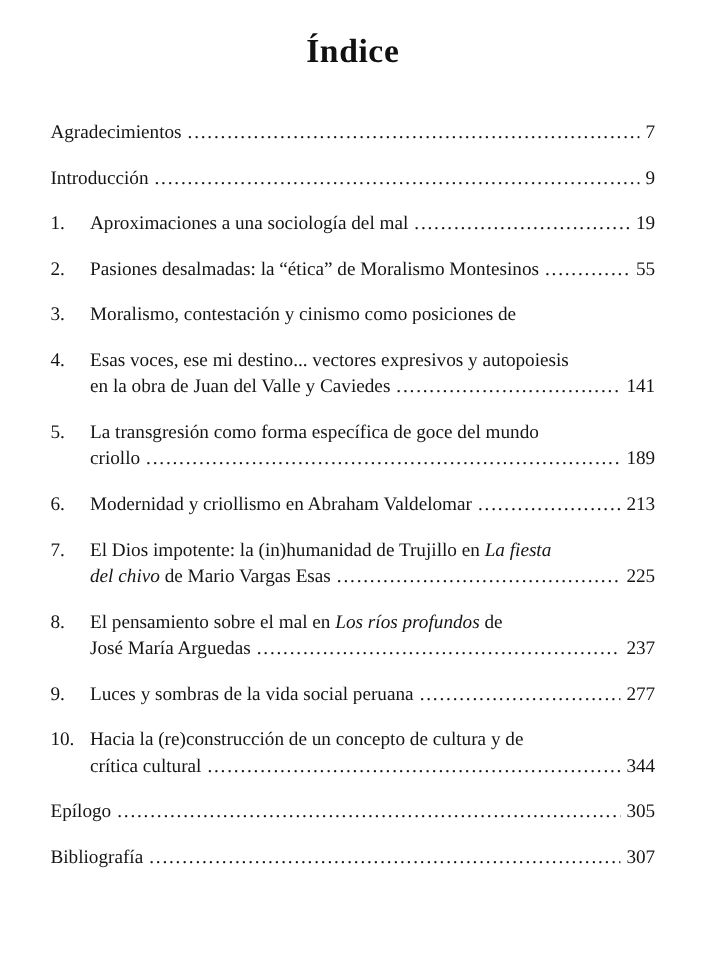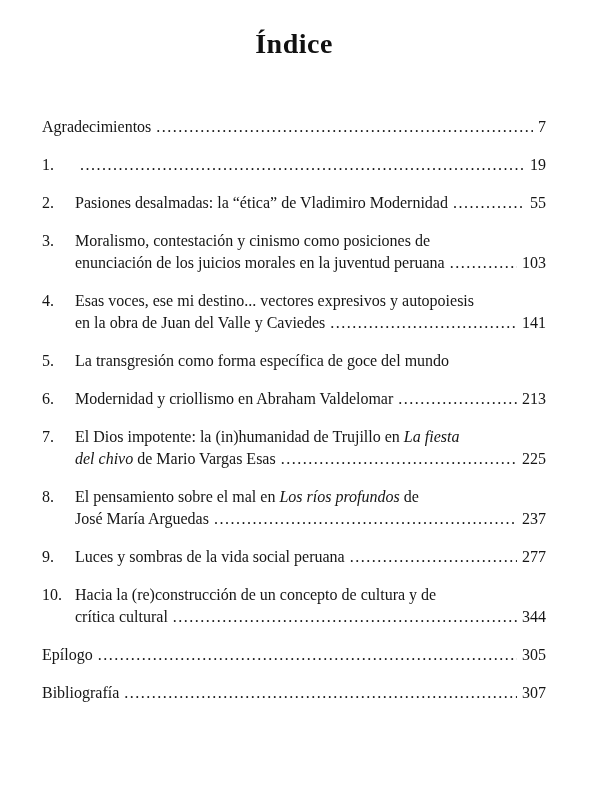--- a/index.html
+++ b/index.html
@@ -19,21 +19,21 @@
     padding: 28px 54px 0 42px;
   }
   .title {
     text-align: center;
     font-size: 28px;
     font-weight: 700;
     letter-spacing: 0.5px;
     color: #111111;
   }
   .toc {
-    margin-top: 56px;
+    margin-top: 40px;
   }
   .entry {
     display: flex;
     font-size: 16px;
     line-height: 22px;
     margin-bottom: 16px;
   }
   .num {
     flex: none;
     width: 33px;
@@ -73,64 +73,74 @@
       <div class="entry">
         <div class="body">
           <div class="line last">
             <span class="txt"><span>Agradecimientos</span></span>
             <span class="dots"></span>
             <span class="pageno">7</span>
           </div>
         </div>
       </div>
       <div class="entry">
+        <div class="body">
+          <div class="line last">
+            <span class="txt"><span>Introducción</span></span>
+            <span class="dots"></span>
+            <span class="pageno">9</span>
+          </div>
+        </div>
+      </div>
+      <div class="entry">
         <div class="num">1.</div>
         <div class="body">
           <div class="line last">
+            <span class="txt"><span>Aproximaciones a una sociología del mal</span></span>
             <span class="dots"></span>
             <span class="pageno">19</span>
           </div>
         </div>
       </div>
       <div class="entry">
         <div class="num">2.</div>
         <div class="body">
           <div class="line last">
-            <span class="txt"><span>Pasiones desalmadas: la “ética” de Vladimiro Modernidad</span></span>
+            <span class="txt"><span>Pasiones desalmadas: la “ética” de Moralismo Montesinos</span></span>
             <span class="dots"></span>
             <span class="pageno">55</span>
           </div>
         </div>
       </div>
       <div class="entry">
         <div class="num">3.</div>
         <div class="body">
           <div class="line"><span class="txt"><span>Moralismo, contestación y cinismo como posiciones de</span></span></div>
-          <div class="line last">
-            <span class="txt"><span>enunciación de los juicios morales en la juventud peruana</span></span>
-            <span class="dots"></span>
-            <span class="pageno">103</span>
-          </div>
         </div>
       </div>
       <div class="entry">
         <div class="num">4.</div>
         <div class="body">
           <div class="line"><span class="txt"><span>Esas voces, ese mi destino... vectores expresivos y autopoiesis</span></span></div>
           <div class="line last">
             <span class="txt"><span>en la obra de Juan del Valle y Caviedes</span></span>
             <span class="dots"></span>
             <span class="pageno">141</span>
           </div>
         </div>
       </div>
       <div class="entry">
         <div class="num">5.</div>
         <div class="body">
           <div class="line"><span class="txt"><span>La transgresión como forma específica de goce del mundo</span></span></div>
+          <div class="line last">
+            <span class="txt"><span>criollo</span></span>
+            <span class="dots"></span>
+            <span class="pageno">189</span>
+          </div>
         </div>
       </div>
       <div class="entry">
         <div class="num">6.</div>
         <div class="body">
           <div class="line last">
             <span class="txt"><span>Modernidad y criollismo en Abraham Valdelomar</span></span>
             <span class="dots"></span>
             <span class="pageno">213</span>
           </div>

